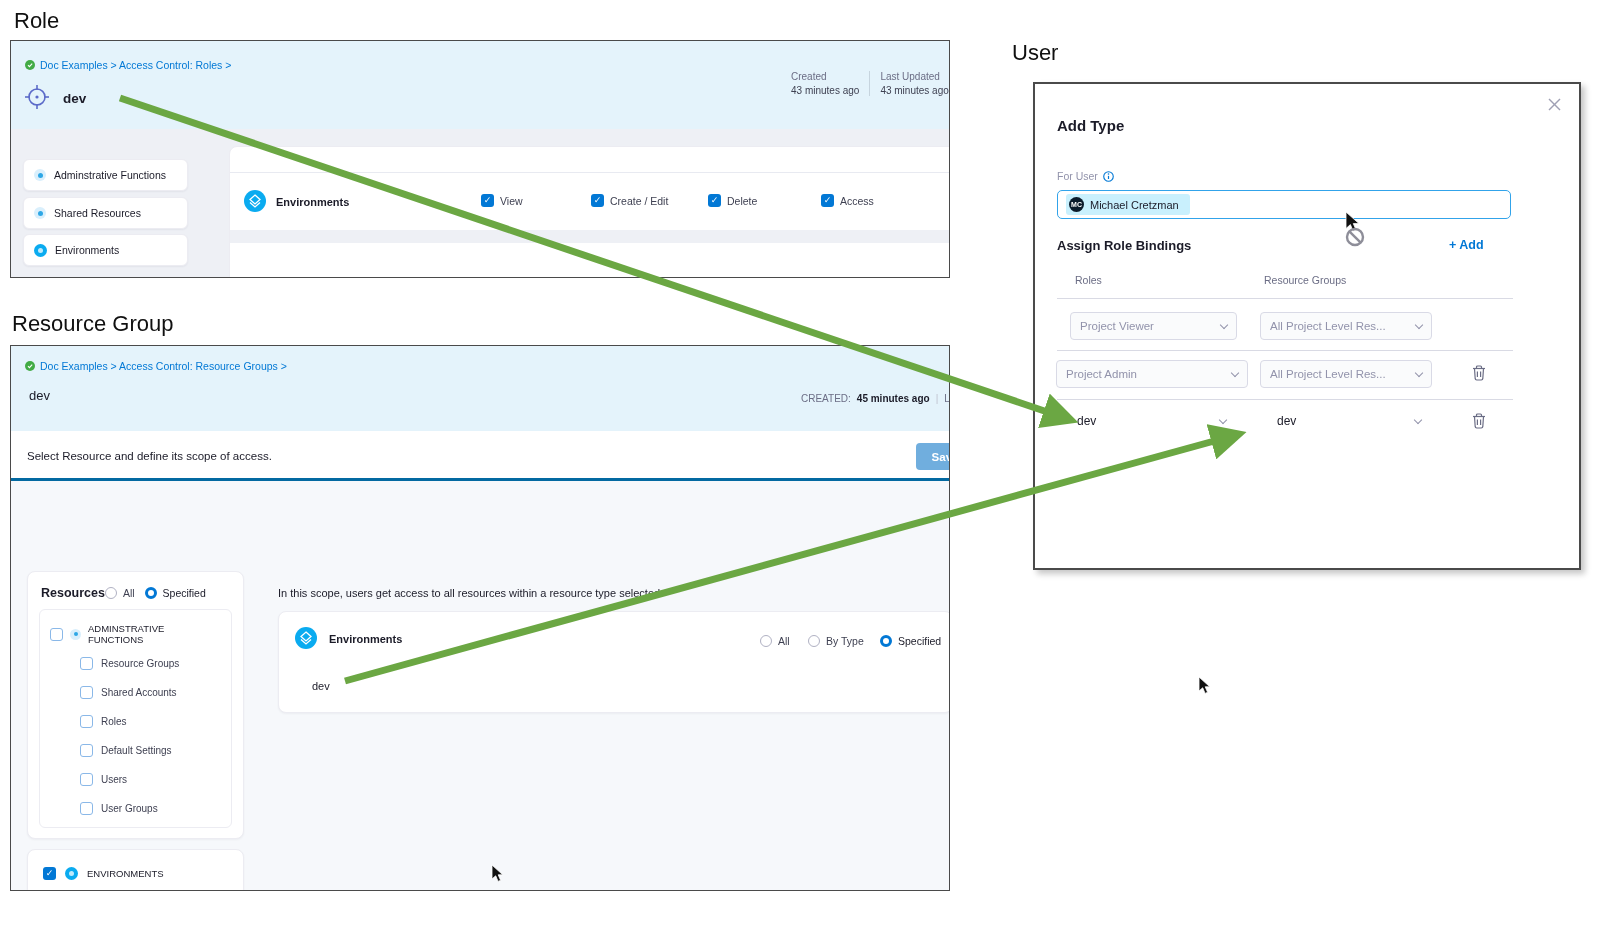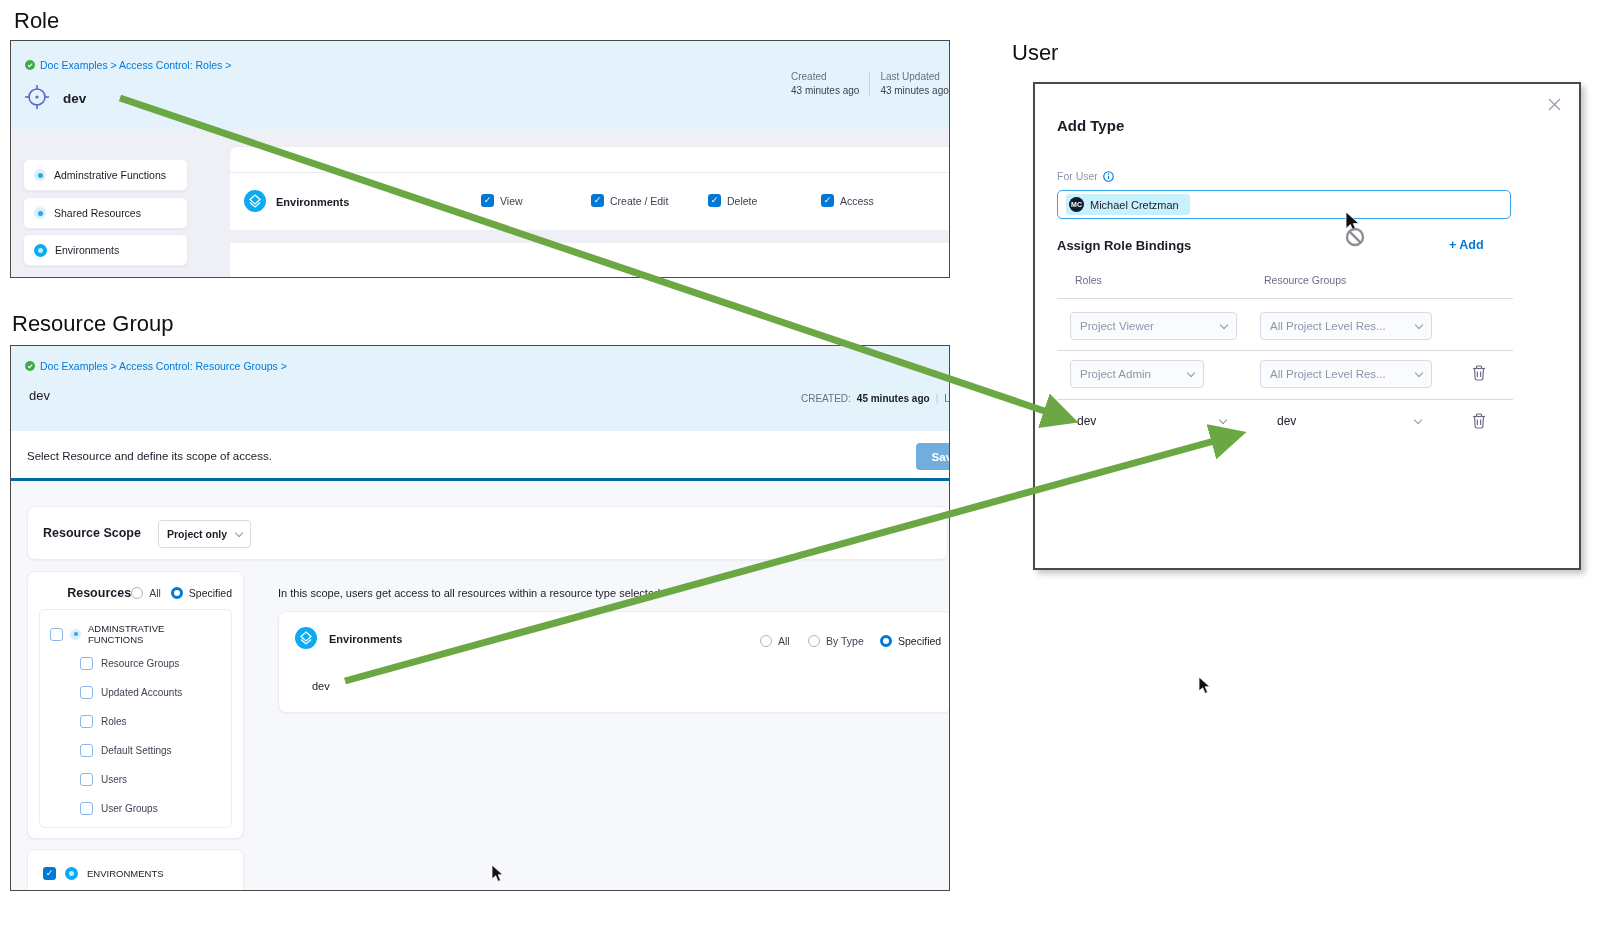--- a/index.html
+++ b/index.html
@@ -148,30 +148,23 @@
         <span style="color:#1b1b28;font-weight:600">45 minutes ago</span>
         <span style="color:#c0c3cf">|</span>
         <span style="color:#6b6d85">LAST UPDATED:</span>
       </div>
     </div>
     <div class="abs" style="left:0;top:85px;right:0;height:50px;background:#fff;border-bottom:3px solid #0369a1">
       <span class="abs" style="left:16px;top:19px;font-size:11.5px;color:#1b1b28">Select Resource and define its scope of access.</span>
       <span class="abs" style="left:905px;top:12px;width:58px;height:27px;background:#70aede;border-radius:4px;color:#fff;font-size:11.5px;font-weight:700;display:flex;align-items:center;justify-content:center">Save</span>
     </div>
 
-    <div class="card abs" style="left:16px;top:160px;width:921px;height:54px">
-      <span class="abs" style="left:15px;top:19px;font-size:12.5px;font-weight:700;color:#1b1b28">Resource Scope</span>
-      <span class="abs" style="left:130px;top:13px;width:93px;height:28px;border:1px solid #d9dae6;border-radius:4px;background:#fff;display:flex;align-items:center;justify-content:space-between;padding:0 8px">
-        <span style="font-size:10.5px;font-weight:700;color:#1b1b28">Project only</span>
-        <span class="chev"></span>
-      </span>
-    </div>
 
     <div class="card abs" style="left:16px;top:225px;width:217px;height:268px">
-      <div style="display:flex;align-items:center;justify-content:flex-end;padding:14px 11px 9px 13px">
+      <div style="display:flex;align-items:center;justify-content:flex-start;padding:14px 11px 9px 13px">
         <span style="font-size:12.5px;font-weight:700;color:#1b1b28">Resources</span>
         <span style="display:flex;gap:10px">
           <span class="radio-opt">
             <span class="radio off"></span>
             <span>All</span>
           </span>
           <span class="radio-opt" style="color:#1b1b28">
             <span class="radio on"></span>
             <span>Specified</span>
           </span>
@@ -184,21 +177,21 @@
               <i style="width:4px;height:4px"></i>
             </span>
           <span>ADMINSTRATIVE FUNCTIONS</span>
         </div>
         <div class="tree-child">
           <span class="cb off"></span>
           <span>Resource Groups</span>
         </div>
         <div class="tree-child">
           <span class="cb off"></span>
-          <span>Updated Accounts</span>
+          <span>Shared Accounts</span>
         </div>
         <div class="tree-child">
           <span class="cb off"></span>
           <span>Roles</span>
         </div>
         <div class="tree-child">
           <span class="cb off"></span>
           <span>Default Settings</span>
         </div>
         <div class="tree-child">
@@ -288,21 +281,21 @@
         <span class="chev"></span>
       </span>
       <span class="dd" style="left:225px;top:228px;width:172px">
         <span>All Project Level Res...</span>
         <span class="chev"></span>
       </span>
     </div>
     <div class="hline" style="left:22px;top:266px;width:456px"></div>
 
     <div>
-      <span class="dd" style="left:35px;top:276px;width:134px">
+      <span class="dd" style="left:21px;top:276px;width:192px">
         <span>Project Admin</span>
         <span class="chev"></span>
       </span>
       <span class="dd" style="left:225px;top:276px;width:172px">
         <span>All Project Level Res...</span>
         <span class="chev"></span>
       </span>
       <span class="trash-btn" style="left:435px;top:280px">
         <svg width="14" height="16" viewBox="0 0 14 16" fill="none" stroke="#6b6d85" stroke-width="1.2">
             <path d="M1 3.5 h12"></path>

